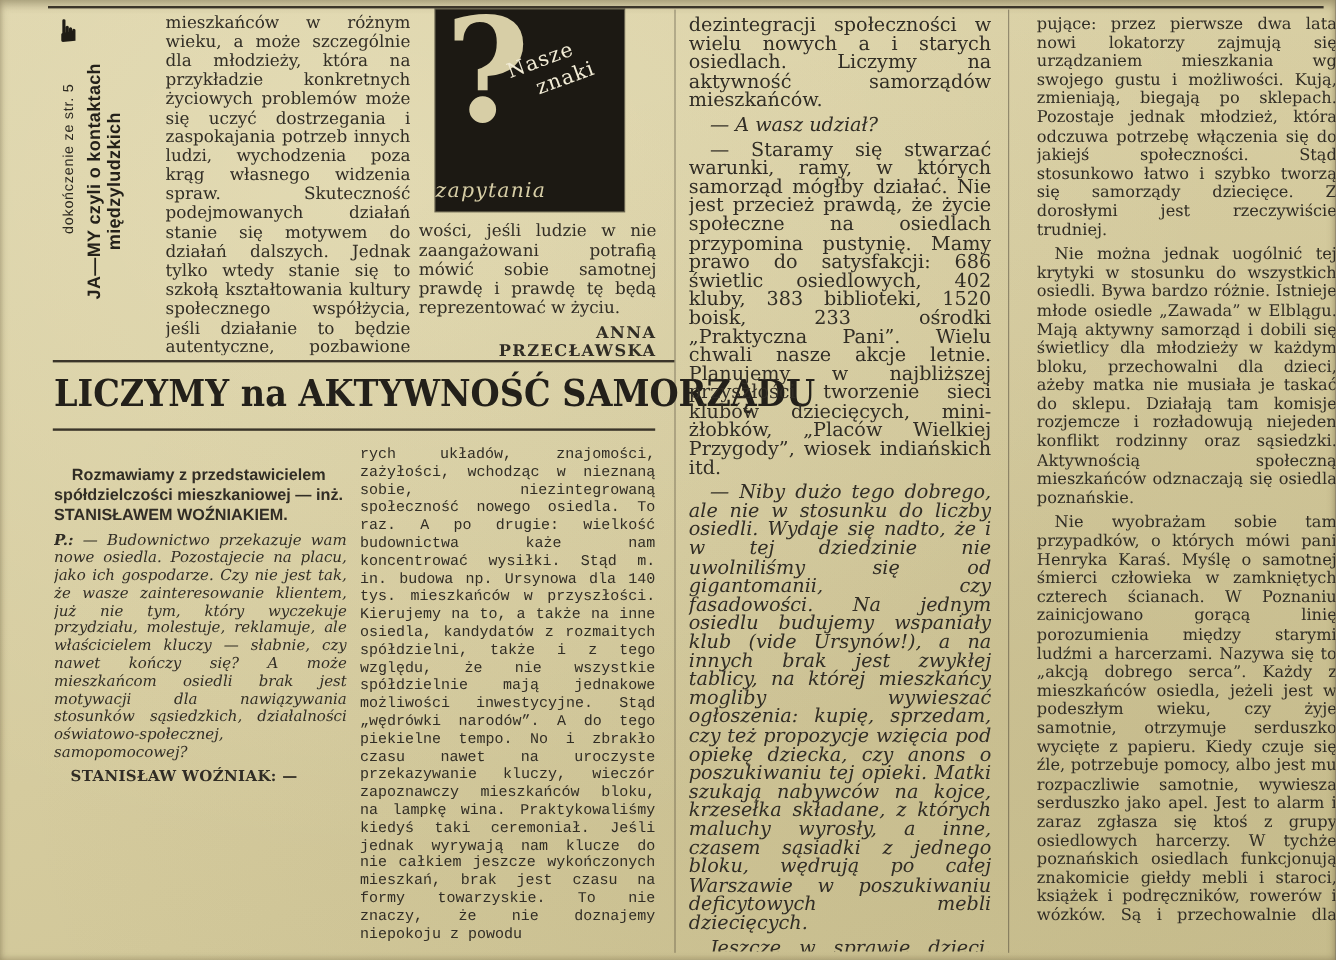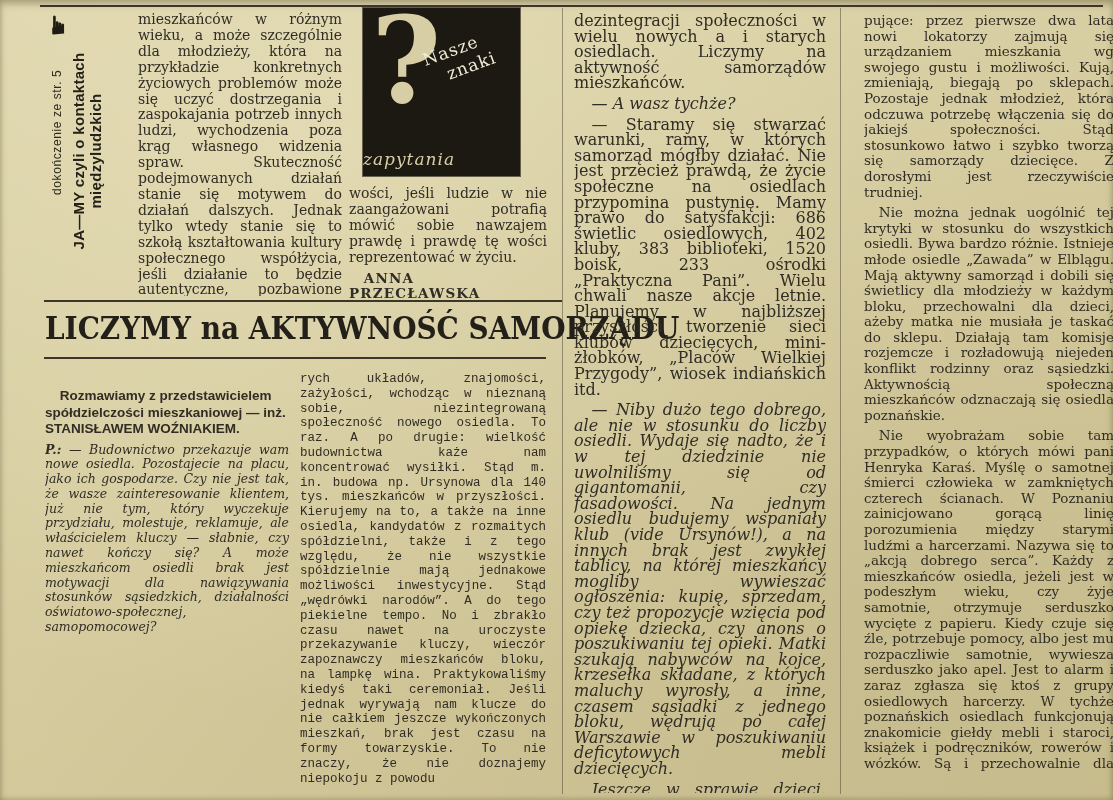--- a/index.html
+++ b/index.html
@@ -27,21 +27,21 @@
     width:250px;text-align:center;font-family:"Liberation Sans",sans-serif;
     font-weight:bold;font-size:15px;line-height:17px;color:#24211a;letter-spacing:.3px;
   }
   
   .coltext{text-align:justify;color:#312d25;}
   .coltext p{margin:0 0 5px;text-indent:1.1em;}
   .coltext p.noindent{text-indent:0;}
   .it{font-style:italic;}
   .col1{left:138px;top:12px;width:204px;height:284px;font-size:14px;line-height:15.9px;overflow:hidden;}
   .col2{left:349px;top:186px;width:198px;font-size:14px;line-height:15.9px;}
-  .byline2{margin-top:7px;font-weight:bold;letter-spacing:1.2px;font-size:13.5px;text-indent:0;}
+  .byline2{margin-top:7px;font-weight:bold;letter-spacing:1.2px;font-size:13.5px;text-align:right;text-indent:0;}
   
   .qbox{left:363px;top:8px;width:157px;height:168px;background:#1c1913;box-shadow:0 0 0 1px rgba(20,17,12,.6);}
   .qmark{position:absolute;left:8px;top:-20px;font-size:120px;font-weight:bold;color:#d7cea6;font-family:"DejaVu Serif",serif;line-height:1.2;}
   .qwords{position:absolute;left:62px;top:30px;transform:rotate(-20deg);color:#f2ecd6;font-size:17px;letter-spacing:1px;line-height:21px;}
   .qwords .l2{padding-left:18px;}
   .qcaption{position:absolute;left:0;bottom:7px;width:100%;text-align:left;font-style:italic;font-size:17px;color:#d7cea6;letter-spacing:1px;}
   
   .rule-left{left:44px;top:300px;width:518px;height:2px;}
   .headline{
     left:45px;top:310px;width:516px;white-space:nowrap;
@@ -84,40 +84,41 @@
   <div class="abs qbox">
     <div class="qmark">?</div>
     <div class="qwords">
       <div>Nasze</div>
       <div class="l2">znaki</div>
     </div>
     <div class="qcaption">zapytania</div>
   </div>
 
   <div class="abs coltext col2">
-    <p class="noindent">wości, jeśli ludzie w nie zaangażowani potrafią mówić sobie nawzajem prawdę i prawdę tę wości reprezentować w życiu.</p>
+    <p class="noindent">wości, jeśli ludzie w nie zaangażowani potrafią mówić sobie samotnej prawdę i prawdę tę będą reprezentować w życiu.</p>
     <p class="byline2">ANNA PRZECŁAWSKA</p>
   </div>
 
   <div class="abs rule rule-left"></div>
   <h1 class="abs headline" style="margin:0;">LICZYMY na AKTYWNOŚĆ SAMORZĄDU</h1>
   <div class="abs rule headline-rule"></div>
 
   <div class="abs coltext icolA">
     <p class="intro">Rozmawiamy z przedstawicielem spółdzielczości mieszkaniowej — inż. STANISŁAWEM WOŹNIAKIEM.</p>
     <p class="it noindent"><span class="q-label">P.:</span> <span>— Budownictwo przekazuje wam nowe osiedla. Pozostajecie na placu, jako ich gospodarze. Czy nie jest tak, że wasze zainteresowanie klientem, już nie tym, który wyczekuje przydziału, molestuje, reklamuje, ale właścicielem kluczy — słabnie, czy nawet kończy się? A może mieszkańcom osiedli brak jest motywacji dla nawiązywania stosunków sąsiedzkich, działalności oświatowo-społecznej, samopomocowej?</span></p>
+    <p class="a-head">STANISŁAW WOŹNIAK: —</p>
   </div>
 
   <div class="abs coltext icolB">
     <p class="noindent">rych układów, znajomości, zażyłości, wchodząc w nieznaną sobie, niezintegrowaną społeczność nowego osiedla. To raz. A po drugie: wielkość budownictwa każe nam koncentrować wysiłki. Stąd m. in. budowa np. Ursynowa dla 140 tys. mieszkańców w przyszłości. Kierujemy na to, a także na inne osiedla, kandydatów z rozmaitych spółdzielni, także i z tego względu, że nie wszystkie spółdzielnie mają jednakowe możliwości inwestycyjne. Stąd „wędrówki narodów”. A do tego piekielne tempo. No i zbrakło czasu nawet na uroczyste przekazywanie kluczy, wieczór zapoznawczy mieszkańców bloku, na lampkę wina. Praktykowaliśmy kiedyś taki ceremoniał. Jeśli jednak wyrywają nam klucze do nie całkiem jeszcze wykończonych mieszkań, brak jest czasu na formy towarzyskie. To nie znaczy, że nie doznajemy niepokoju z powodu</p>
   </div>
 
   <div class="abs coltext col3">
     <p class="noindent">dezintegracji społeczności w wielu nowych a i starych osiedlach. Liczymy na aktywność samorządów mieszkańców.</p>
-    <p class="it">— A wasz tychże?</p>
+    <p class="it">— A wasz udział?</p>
     <p>— Staramy się stwarzać warunki, ramy, w których samorząd mógłby działać. Nie jest przecież prawdą, że życie społeczne na osiedlach przypomina pustynię. Mamy prawo do satysfakcji: 686 świetlic osiedlowych, 402 kluby, 383 biblioteki, 1520 boisk, 233 ośrodki „Praktyczna Pani”. Wielu chwali nasze akcje letnie. Planujemy w najbliższej przyszłości tworzenie sieci klubów dziecięcych, mini-żłobków, „Placów Wielkiej Przygody”, wiosek indiańskich itd.</p>
     <p class="it">— Niby dużo tego dobrego, ale nie w stosunku do liczby osiedli. Wydaje się nadto, że i w tej dziedzinie nie uwolniliśmy się od gigantomanii, czy fasadowości. Na jednym osiedlu budujemy wspaniały klub (vide Ursynów!), a na innych brak jest zwykłej tablicy, na której mieszkańcy mogliby wywieszać ogłoszenia: kupię, sprzedam, czy też propozycje wzięcia pod opiekę dziecka, czy anons o poszukiwaniu tej opieki. Matki szukają nabywców na kojce, krzesełka składane, z których maluchy wyrosły, a inne, czasem sąsiadki z jednego bloku, wędrują po całej Warszawie w poszukiwaniu deficytowych mebli dziecięcych.</p>
     <p class="it">Jeszcze w sprawie dzieci. Jest dużo młodych małżeństw w osiedlach i bardzo mało żłobków. Zdarza się, że spotykają się trzy, cztery młode matki i zawierają między sobą kontrakt. Trzy pójdą do pracy, jedna zaopiekuje się (nie za darmo przecież) czwórką dzieci. Wcale niegłupi pomysł. Ale brak jest pośrednika, który ułatwiłby wymianę usług. Mogłaby tę rolę pełnić pielęgniarka środowiskowa czy blokowy, pracownik administracji. Nie przejawiają oni tego rodzaju inicjatywy, młode zaś i stroskane swoją niełatwą sytuacją matki zdane są wyłącznie na przypadek. W większości osiedli obserwuje się inercję samorządów. Na co czekamy?</p>
 
   </div>
 
   <div class="abs coltext col4">
     <p class="noindent">pujące: przez pierwsze dwa lata nowi lokatorzy zajmują się urządzaniem mieszkania wg swojego gustu i możliwości. Kują, zmieniają, biegają po sklepach. Pozostaje jednak młodzież, która odczuwa potrzebę włączenia się do jakiejś społeczności. Stąd stosunkowo łatwo i szybko tworzą się samorządy dziecięce. Z dorosłymi jest rzeczywiście trudniej.</p>
     <p>Nie można jednak uogólnić tej krytyki w stosunku do wszystkich osiedli. Bywa bardzo różnie. Istnieje młode osiedle „Zawada” w Elblągu. Mają aktywny samorząd i dobili się świetlicy dla młodzieży w każdym bloku, przechowalni dla dzieci, ażeby matka nie musiała je taskać do sklepu. Działają tam komisje rozjemcze i rozładowują niejeden konflikt rodzinny oraz sąsiedzki. Aktywnością społeczną mieszkańców odznaczają się osiedla poznańskie.</p>
     <p>Nie wyobrażam sobie tam przypadków, o których mówi pani Henryka Karaś. Myślę o samotnej śmierci człowieka w zamkniętych czterech ścianach. W Poznaniu zainicjowano gorącą linię porozumienia między starymi ludźmi a harcerzami. Nazywa się to „akcją dobrego serca”. Każdy z mieszkańców osiedla, jeżeli jest w podeszłym wieku, czy żyje samotnie, otrzymuje serduszko wycięte z papieru. Kiedy czuje się źle, potrzebuje pomocy, albo jest mu rozpaczliwie samotnie, wywiesza serduszko jako apel. Jest to alarm i zaraz zgłasza się ktoś z grupy osiedlowych harcerzy. W tychże poznańskich osiedlach funkcjonują znakomicie giełdy mebli i staroci, książek i podręczników, rowerów i wózków. Są i przechowalnie dla dzieci.</p>

